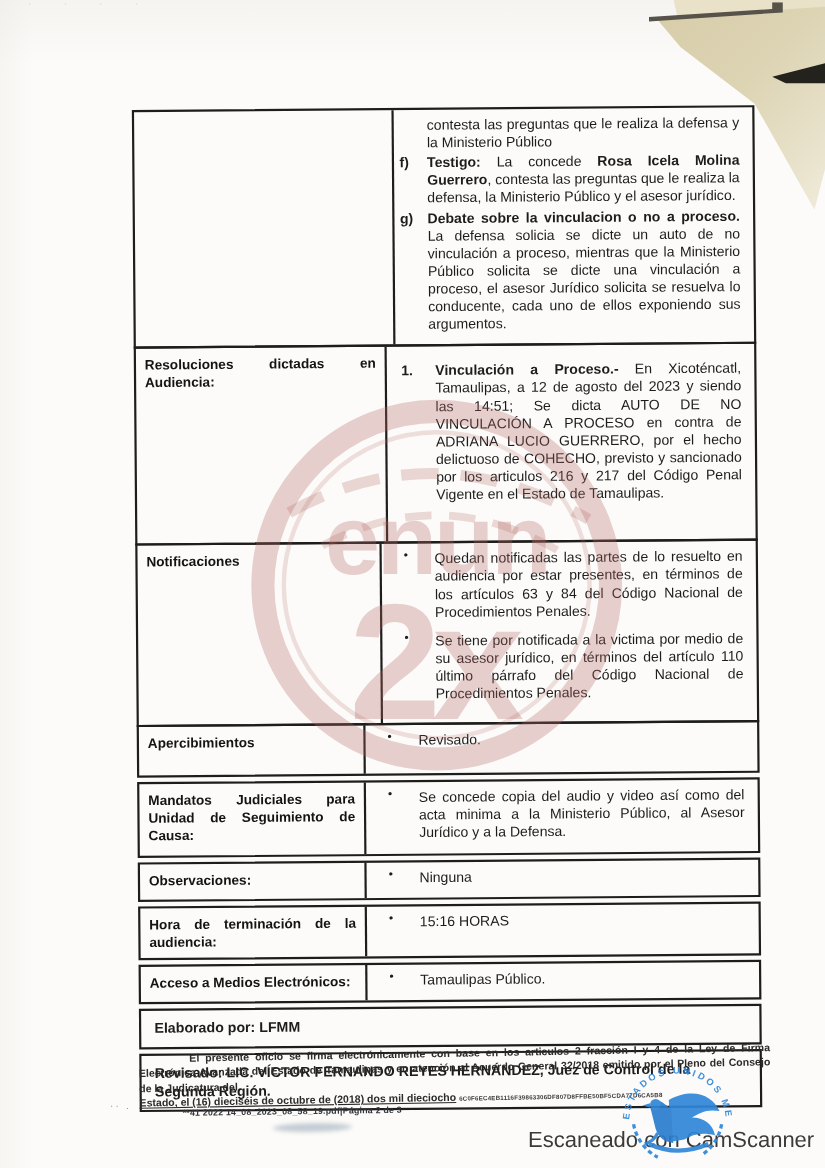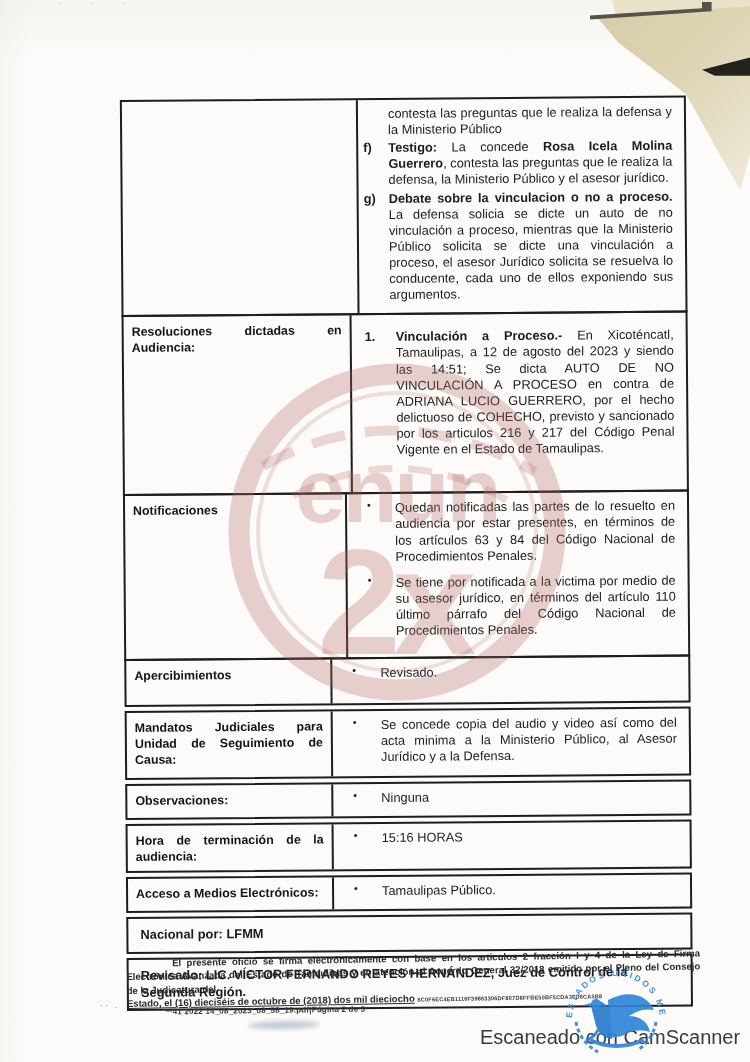--- a/index.html
+++ b/index.html
@@ -133,21 +133,21 @@
         <div class="item m-bullet"><span class="mk">•</span><span><span>15:16 HORAS</span></span></div>
       </div>
     </div>
     <div class="row row-7 two-col">
       <div class="cell-left">Acceso a Medios Electrónicos:</div>
       <div class="cell-right">
         <div class="item m-bullet"><span class="mk">•</span><span><span>Tamaulipas Público.</span></span></div>
       </div>
     </div>
     <div class="row row-8 full">
-      <div class="cell-full">Nacional por: LFMM</div>
+      <div class="cell-full">Elaborado por: LFMM</div>
     </div>
     <div class="row row-9 full">
       <div class="cell-full">Revisado: LIC. VÍCTOR FERNANDO REYES HERNÁNDEZ, Juez de Control de la Segunda Región.</div>
     </div>
   </div>
 
 <div class="watermark">
   <svg width="390" height="364" viewBox="0 0 390 364">
     <g fill="none" stroke="rgba(178,104,100,0.30)">
       <circle cx="192" cy="178" r="158" stroke-width="21"></circle>

